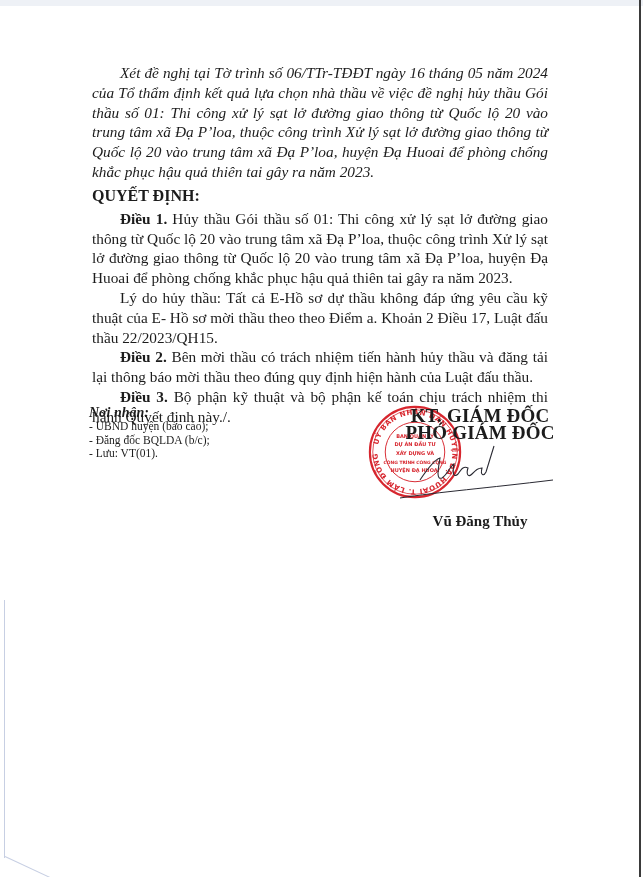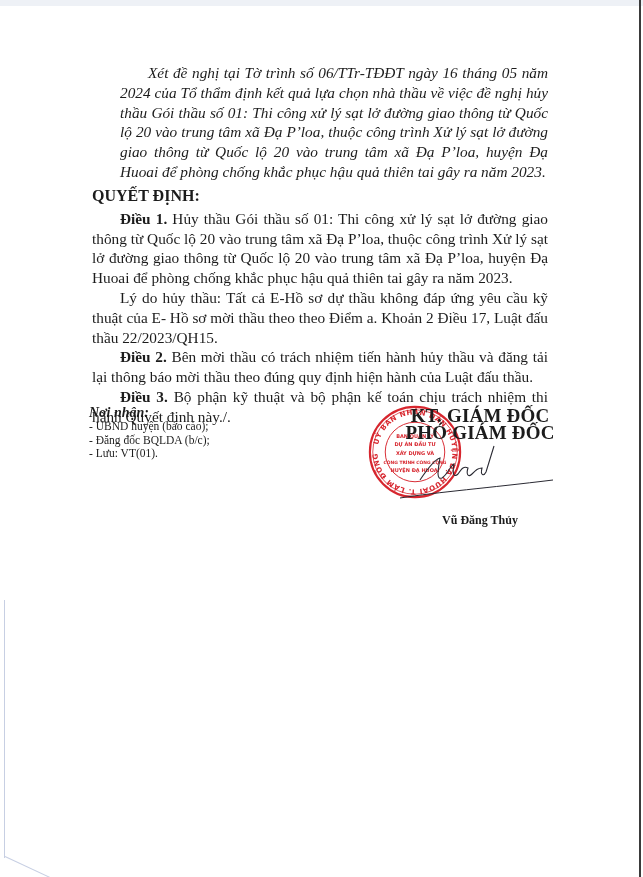--- a/index.html
+++ b/index.html
@@ -10,31 +10,31 @@
     color: #1c1c1c;
   }
   .top-band { position: absolute; left: 0; top: 0; width: 643px; height: 6px; background: #eef1f6; }
   .right-border { position: absolute; right: 2px; top: 0; width: 2px; height: 877px; background: #3a3a3a; }
   .left-edge { position: absolute; left: 4px; top: 600px; width: 1px; height: 258px; background: #c7cfe3; }
   .page-fold { position: absolute; left: 5px; top: 856px; width: 60px; height: 1px; background: #c7cfe3; transform: rotate(25deg); transform-origin: left; }
 
   .content { position: absolute; left: 92px; top: 63px; width: 456px; }
   p { margin: 0; font-size: 15.3px; line-height: 19.8px; text-align: justify; }
   .indent { text-indent: 28px; }
-  .intro { font-style: italic; margin-left: 28px; }
+  .intro { font-style: italic; }
   .heading { text-align: left; font-weight: bold; font-size: 16px; margin-top: 3px; margin-bottom: 2px; line-height: 22px; }
   .bold { font-weight: bold; }
 
   .recipients { position: absolute; left: 89px; top: 405px; width: 210px; font-size: 11.5px; line-height: 13.5px; }
   .recipients .title { font-weight: bold; font-style: italic; font-size: 14px; line-height: 15px; }
   .recipients .item { }
 
   .signer { position: absolute; left: 395px; top: 407px; width: 170px; text-align: center; }
   .signer .role { font-weight: bold; font-size: 19px; line-height: 17px; letter-spacing: 0.2px; }
-  .signer .name { position: absolute; top: 106px; left: 0; width: 170px; font-weight: bold; font-size: 12px; }
+  .signer .name { position: absolute; top: 106px; left: 0; width: 170px; font-weight: bold; font-size: 15px; }
 
   .stamp { position: absolute; left: 367px; top: 404px; width: 96px; height: 96px; }
   .signature { position: absolute; left: 398px; top: 440px; width: 160px; height: 60px; }
 </style>
 </head>
 <body>
 
 <div class="top-band"></div>
 <div class="right-border"></div>
 <div class="left-edge"></div>

